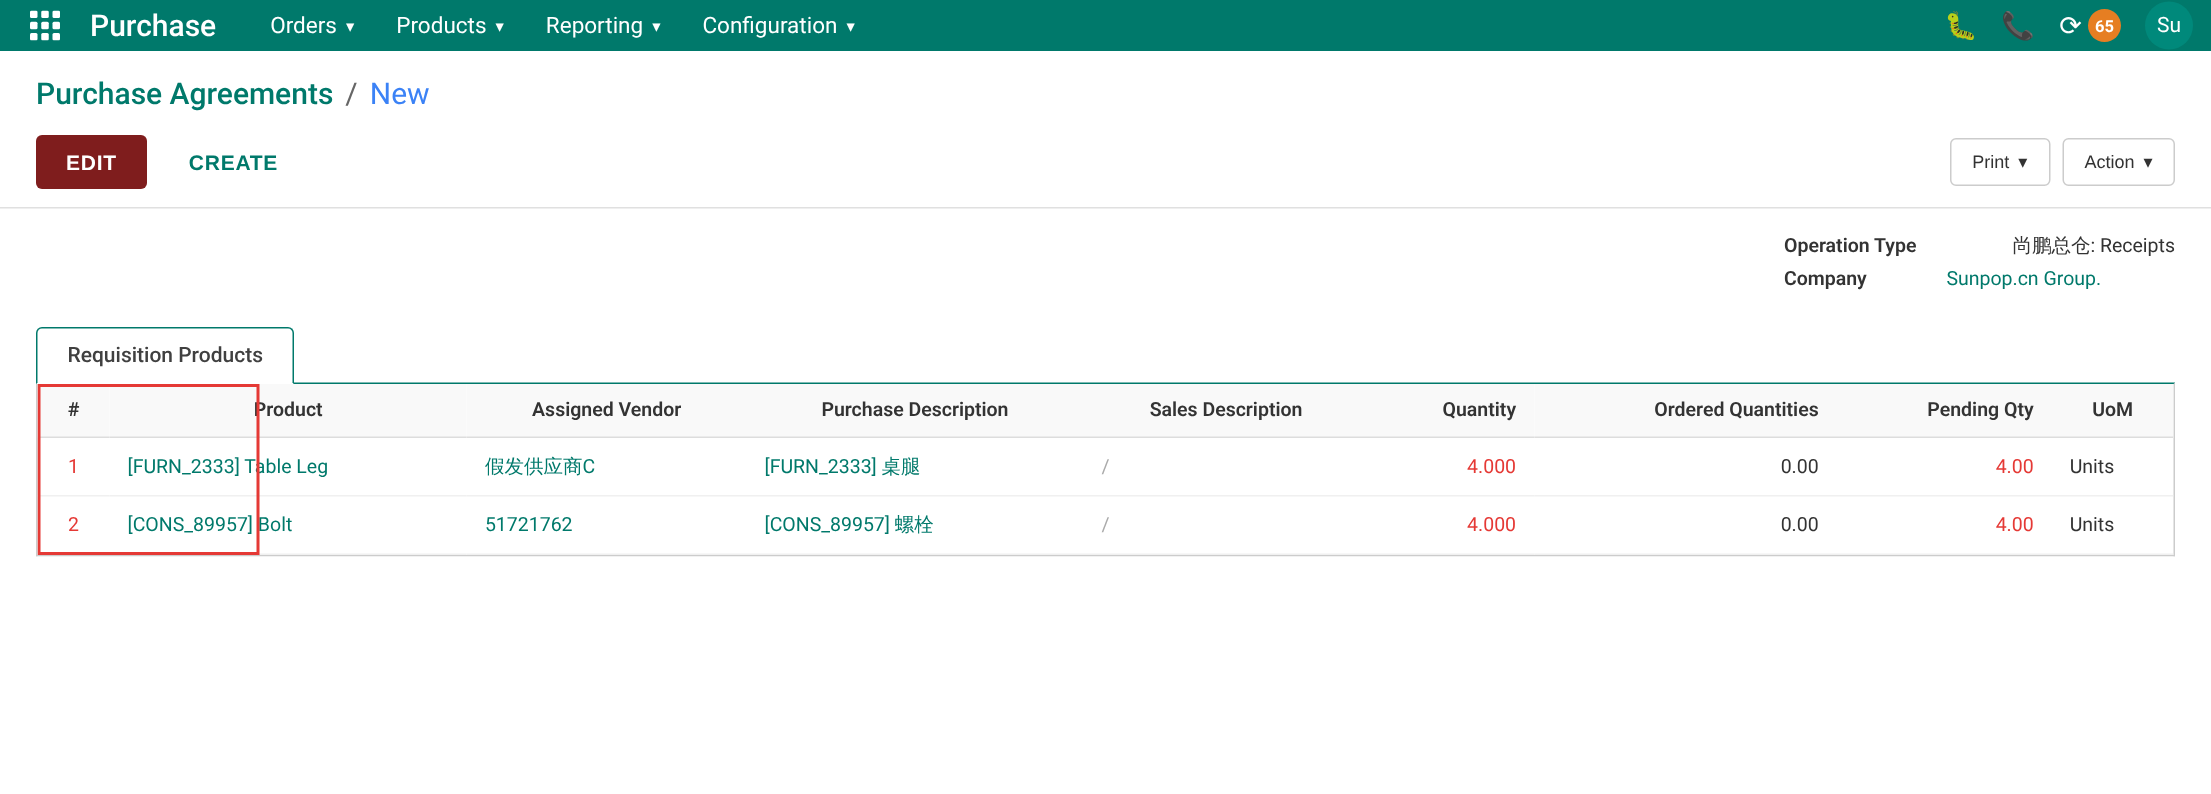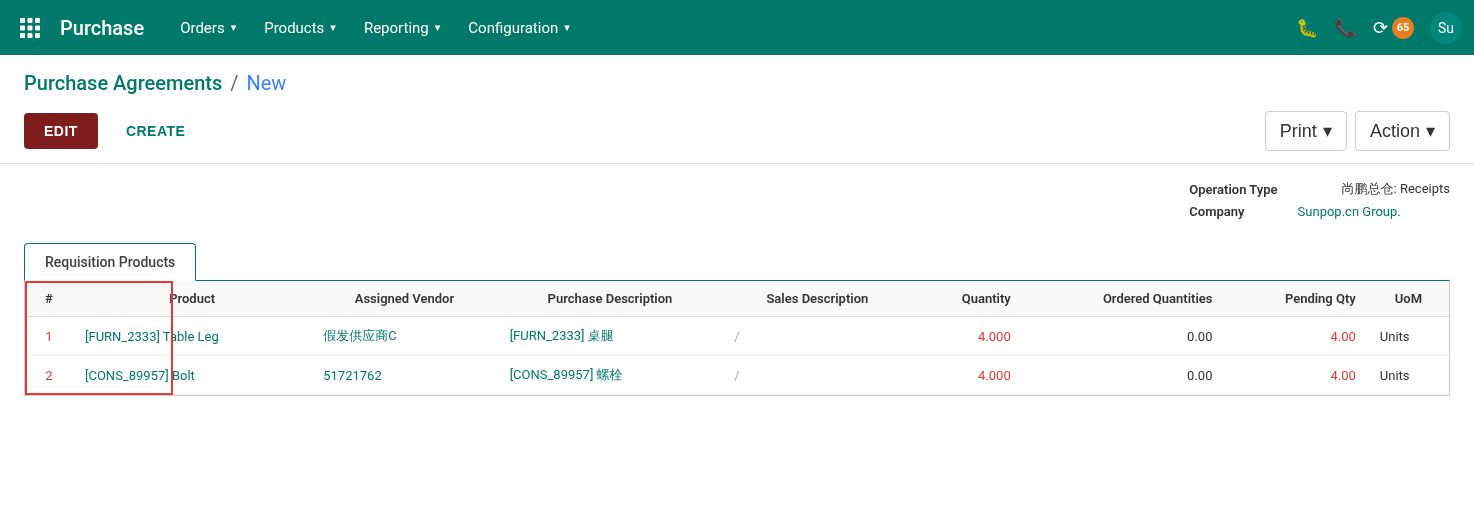--- a/index.html
+++ b/index.html
@@ -2,21 +2,21 @@
 <html><head>
   <meta charset="utf-8">
   <style>
     * { box-sizing: border-box; margin: 0; padding: 0; }
     body { font-family: -apple-system, BlinkMacSystemFont, 'Segoe UI', Roboto, sans-serif; font-size: 14px; background: #fff; }
 
     
     .top-nav {
       background: #00796b;
       color: #fff;
-      height: 55px;
+      height: 34px;
       display: flex;
       align-items: center;
       padding: 0 12px;
       gap: 4px;
     }
     .nav-grid-icon {
       width: 36px; height: 36px;
       display: flex; align-items: center; justify-content: center;
       margin-right: 8px;
     }
@@ -103,21 +103,21 @@
       border-radius: 4px;
       cursor: pointer;
       letter-spacing: 0.5px;
     }
     .toolbar-spacer { flex: 1; }
     .toolbar-action-btn {
       background: #fff;
       color: #333;
       border: 1px solid #ccc;
       padding: 8px 14px;
-      font-size: 18px;
+      font-size: 12px;
       border-radius: 4px;
       cursor: pointer;
       display: flex; align-items: center; gap: 6px;
     }
 
     
     .content-area {
       padding: 0 24px;
       border-top: 1px solid #e0e0e0;
     }

